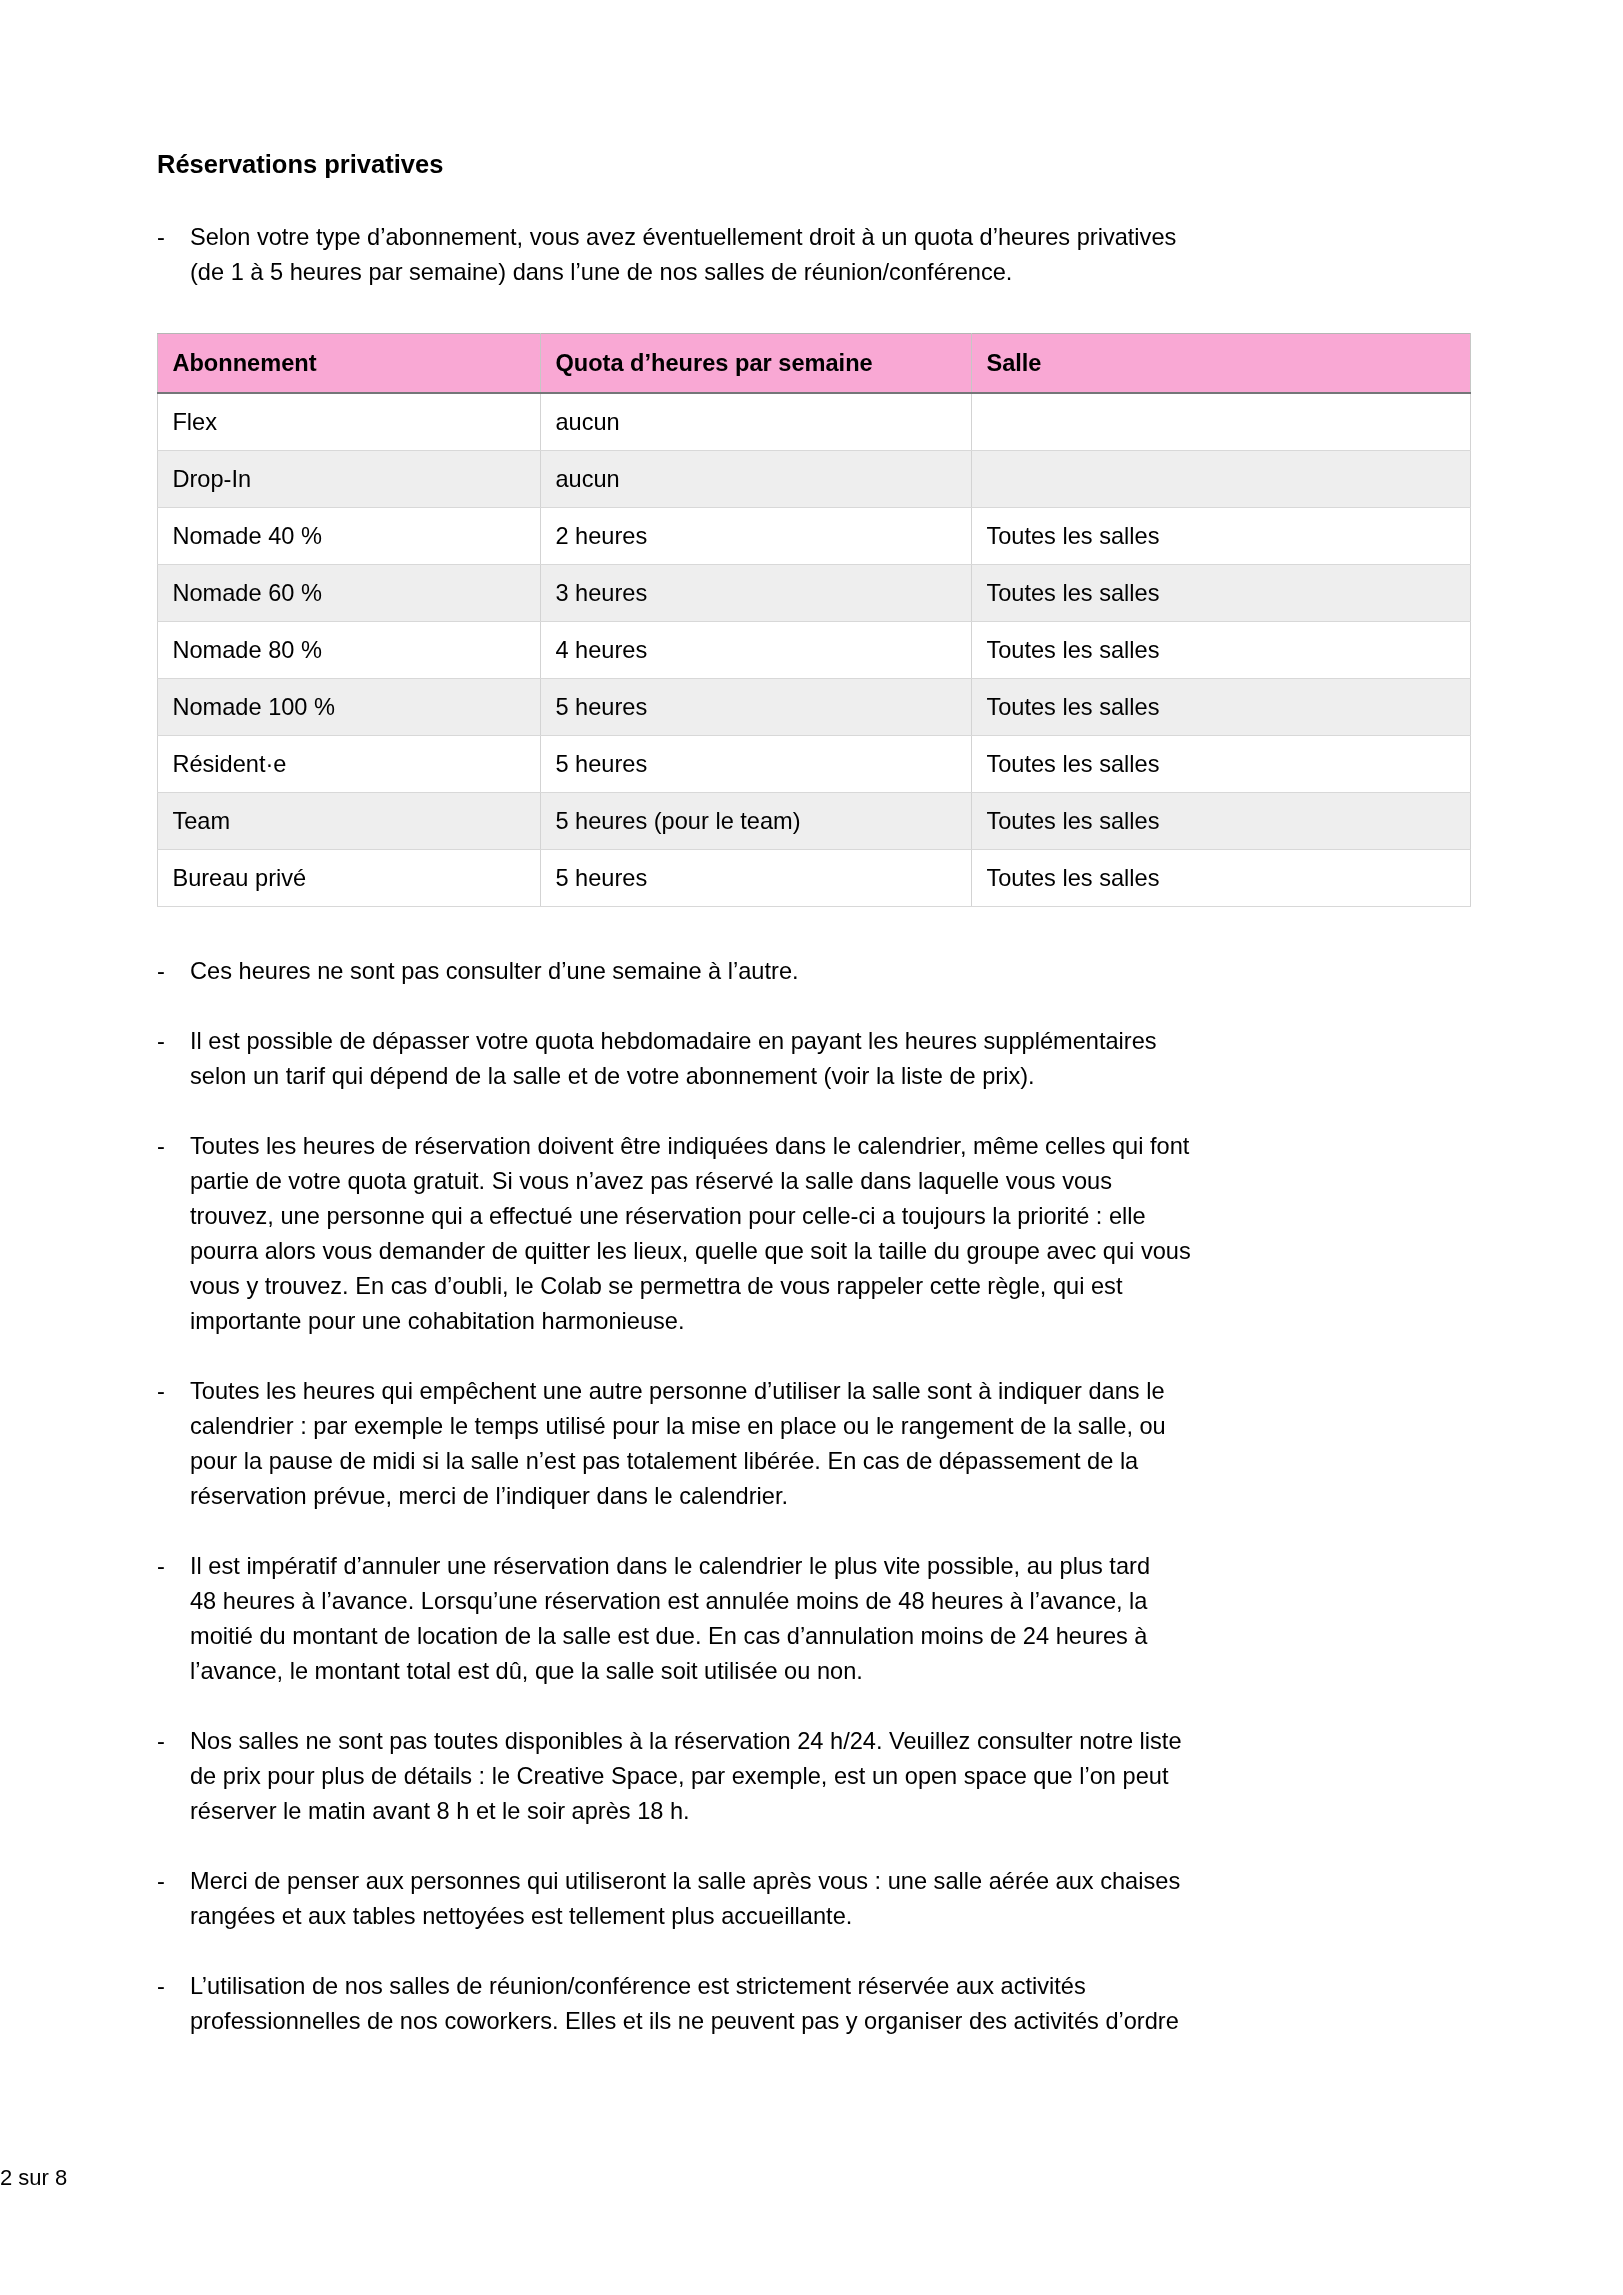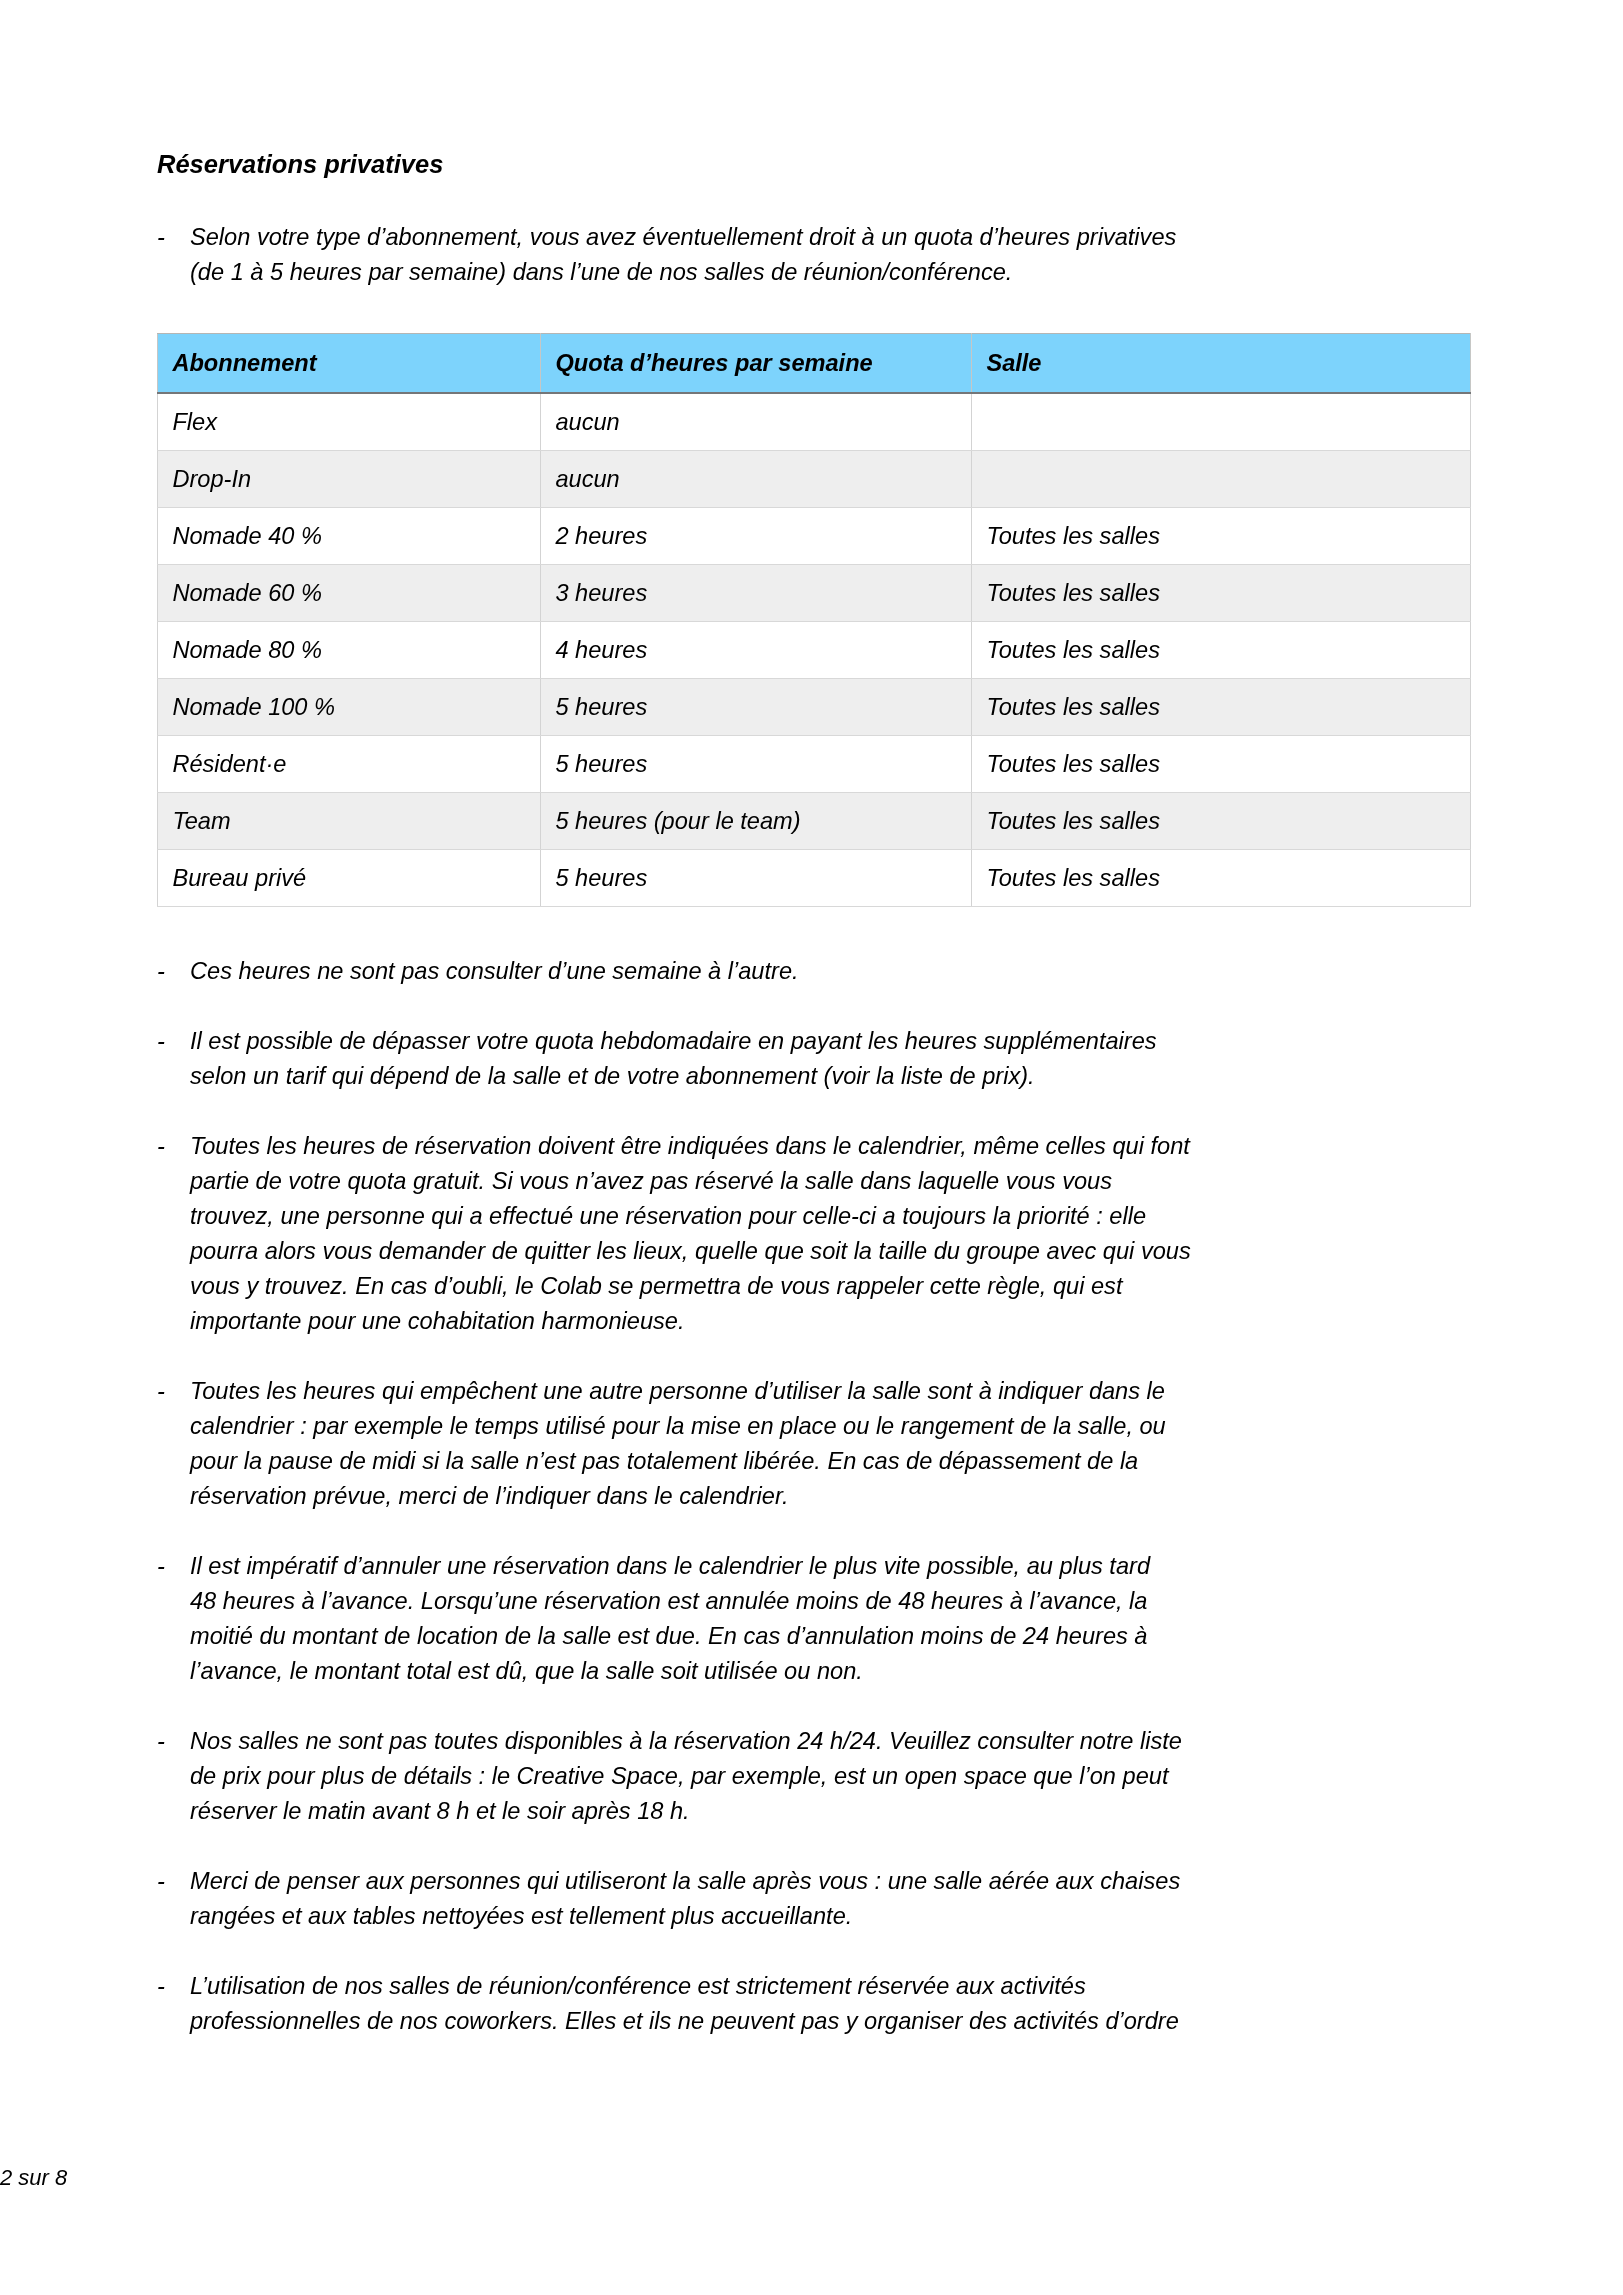--- a/index.html
+++ b/index.html
@@ -9,21 +9,20 @@
   }
   .page {
     position: relative;
     width: 1623px;
     height: 2295px;
     background: #ffffff;
     box-sizing: border-box;
     padding: 149px 154px 0 157px;
     font-family: "Liberation Sans", sans-serif;
     color: #000000;
-    font-style: italic;
   }
   .doc-title {
     font-size: 25.5px;
     line-height: 30px;
     font-weight: bold;
     margin: 0 0 41px 0;
   }
   .bullet {
     display: flex;
     font-size: 23.6px;
@@ -44,21 +43,21 @@
   table.quota-table {
     border-collapse: collapse;
     table-layout: fixed;
     width: 1313px;
     margin: 0 0 47px 0;
   }
   .quota-table col.c1 { width: 383px; }
   .quota-table col.c2 { width: 431px; }
   .quota-table col.c3 { width: 499px; }
   .quota-table th {
-    background: #7dd3fc;
+    background: #f9a8d4;
     font-size: 23.6px;
     font-weight: bold;
     text-align: left;
     height: 58px;
     padding: 0 0 0 14.4px;
     border-top: 1.3px solid #b5b6b4;
     border-bottom: 2.6px solid #747678;
     border-left: 1.3px solid #c6c7c5;
     border-right: 1.3px solid #c6c7c5;
   }

